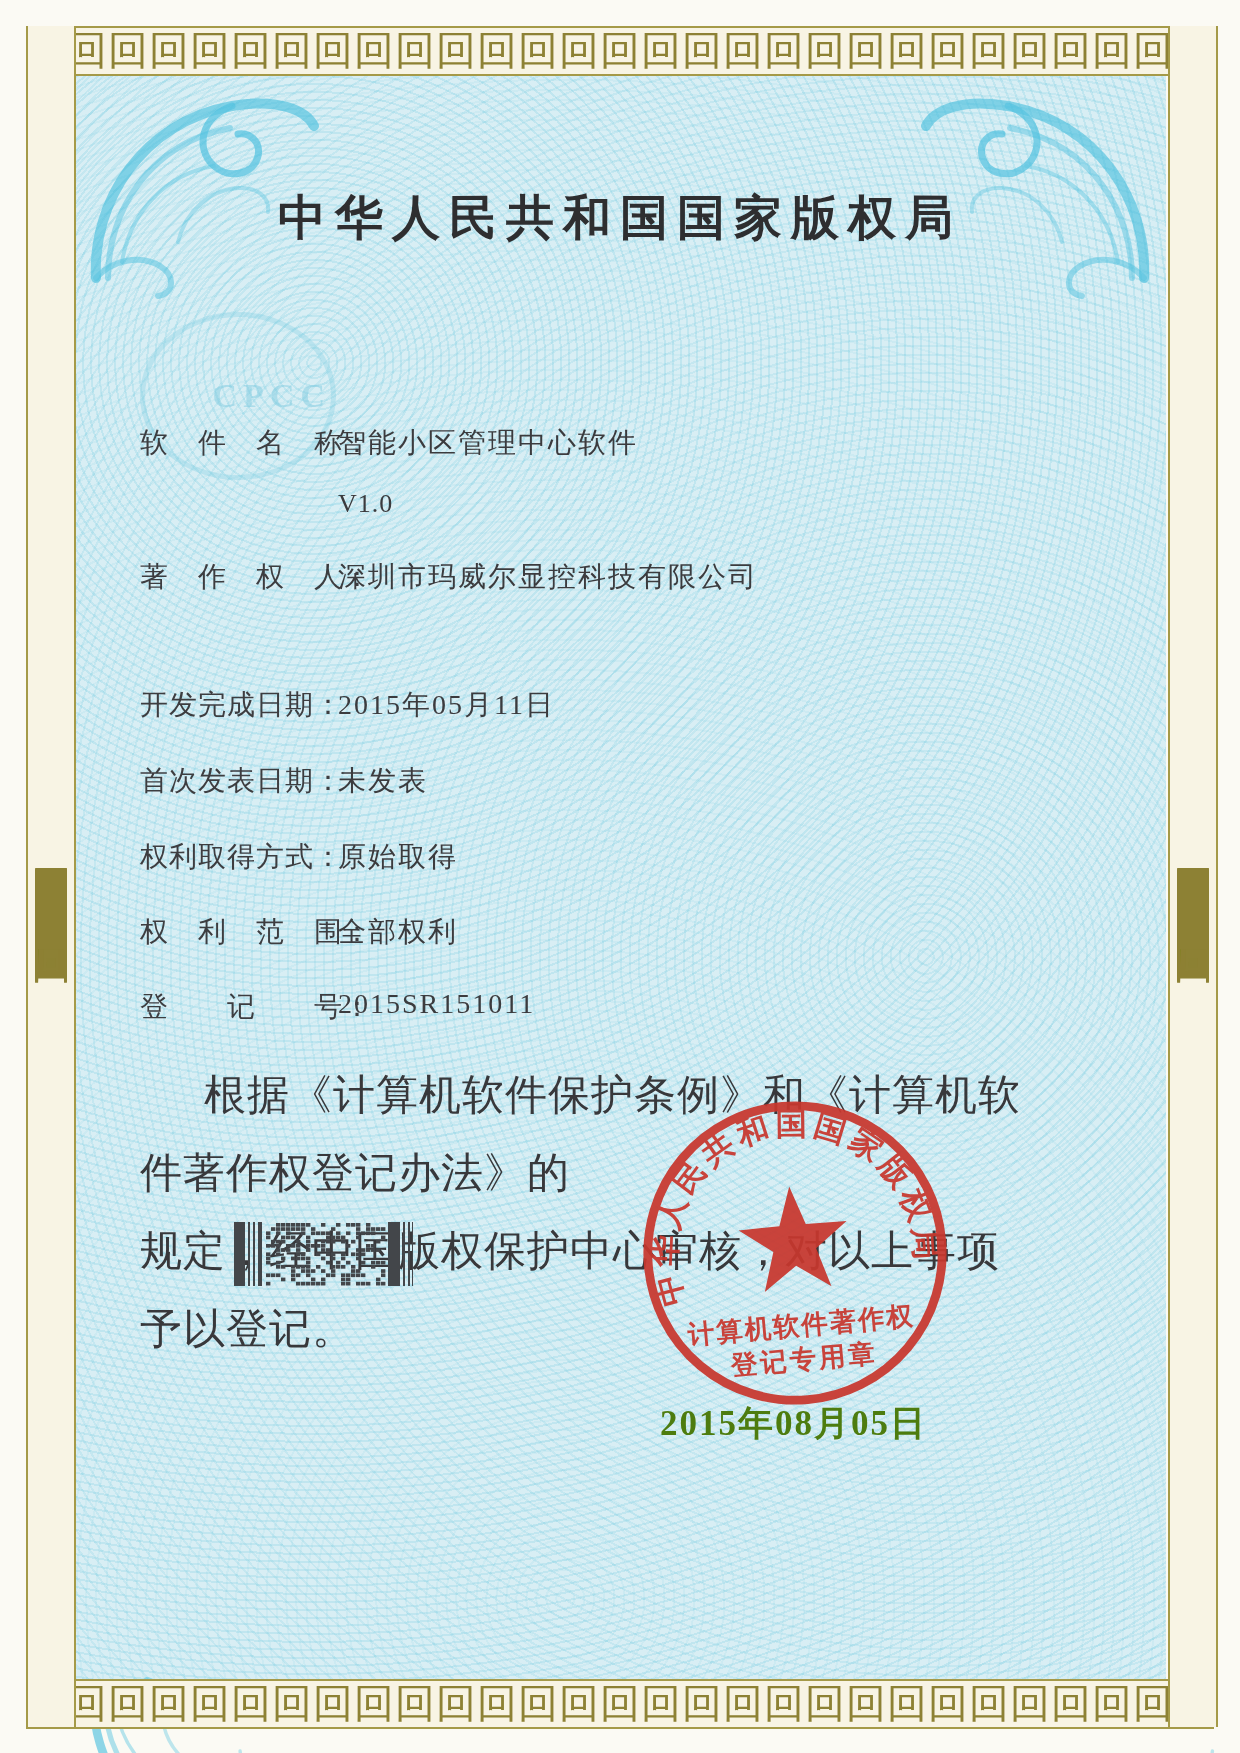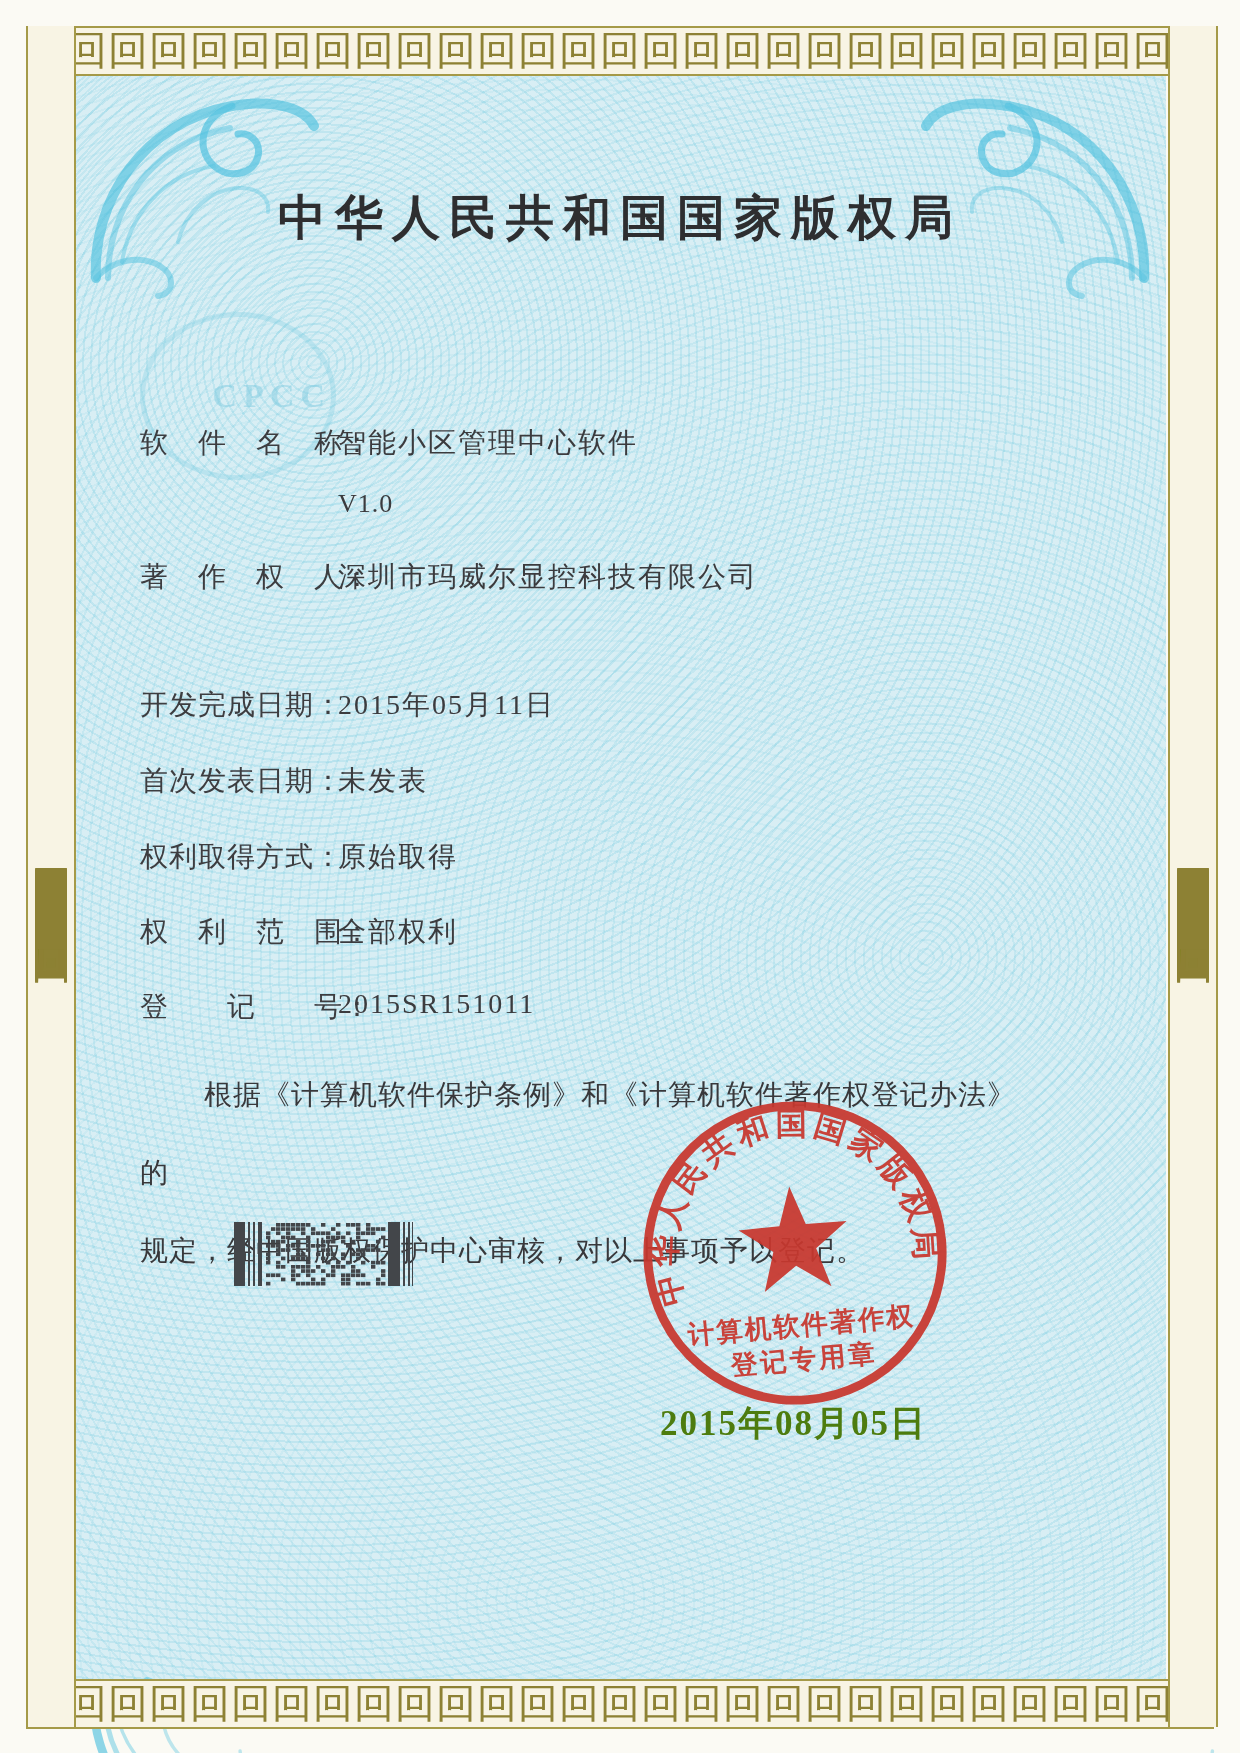--- a/index.html
+++ b/index.html
@@ -67,21 +67,21 @@
     left:140px;top:312px;width:186px;height:158px;border-radius:50%;
     border:5px solid rgba(130,205,225,.35);
     display:flex;align-items:center;justify-content:flex-end;
     color:rgba(120,200,222,.45);font-size:34px;letter-spacing:6px;font-weight:700;
     z-index:2;
   }
   .field-row{left:140px;width:930px;font-size:28px;letter-spacing:1px;}
   .field-label{position:absolute;left:0;top:0;color:#3d3d40;}
   .field-value{position:absolute;left:198px;top:0;color:#3b3b3e;letter-spacing:2px;}
   .field-value .v2{display:block;margin-top:27px;letter-spacing:1px;font-size:26px;}
-  .body-par{left:140px;top:1056px;width:897px;font-size:28px;line-height:78px;letter-spacing:1px;color:#38383b;}
+  .body-par{left:140px;top:1056px;width:897px;font-size:42px;line-height:78px;letter-spacing:1px;color:#38383b;}
   .body-par .l1{display:block;text-indent:64px;}
   .body-par .l2{display:block;}
   .barcode{left:234px;top:1222px;width:182px;height:64px;z-index:4;}
   
   .seal{
     left:638px;top:1096px;width:314px;height:314px;z-index:5;
     transform:rotate(-5deg);
     opacity:.93;
   }
   .date-line{left:660px;top:1400px;font-size:35px;letter-spacing:2px;color:#4d7c0f;font-weight:700;z-index:6;}

